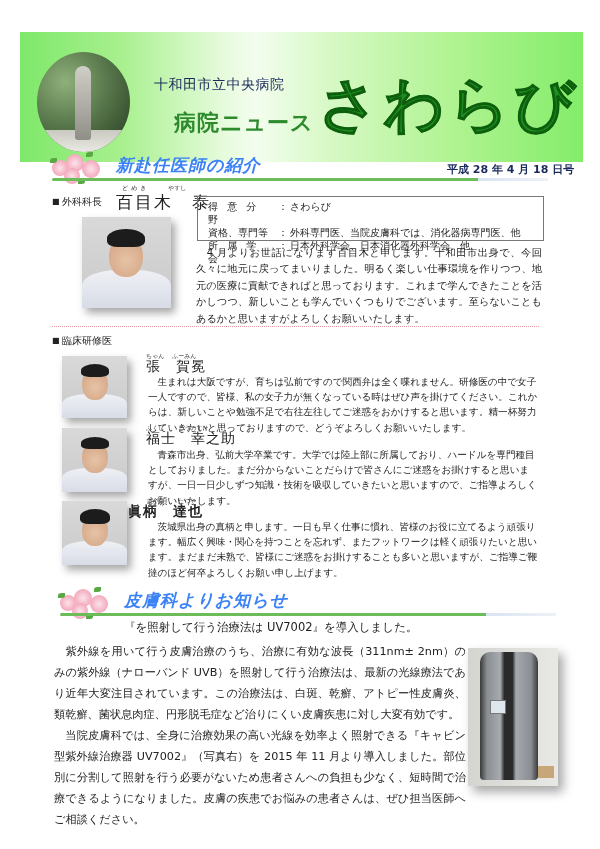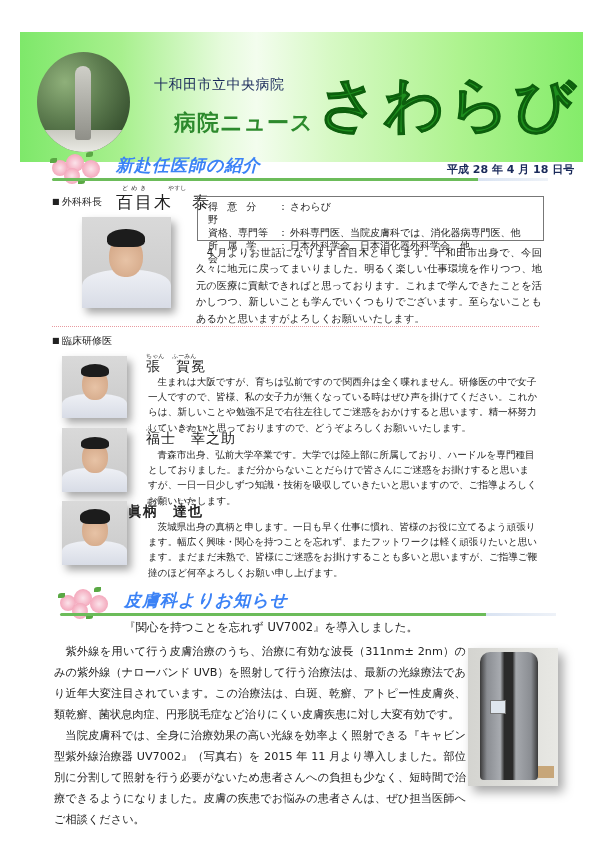--- a/index.html
+++ b/index.html
@@ -223,21 +223,21 @@
     <div class="petal" style="left:34px;top:8px;width:18px;height:18px;"></div>
     <div class="leaf" style="left:2px;top:6px;"></div>
     <div class="leaf" style="left:38px;top:0px;"></div>
     <div class="leaf" style="left:30px;top:27px;"></div>
   </div>
   <div class="section-title">皮膚科よりお知らせ</div>
   <div class="section-rule"></div>
   <div class="section-rule-fade"></div>
 </div>
 
-<div class="derm-subtitle">『関心を持つことを忘れず UV7002』を導入しました。</div>
+<div class="derm-subtitle">『を照射して行う治療法は UV7002』を導入しました。</div>
 
 <div class="derm-text">
   <p>　紫外線を用いて行う皮膚治療のうち、治療に有効な波長（311nm± 2nm）のみの紫外線（ナローバンド UVB）を照射して行う治療法は、最新の光線療法であり近年大変注目されています。この治療法は、白斑、乾癬、アトピー性皮膚炎、類乾癬、菌状息肉症、円形脱毛症など治りにくい皮膚疾患に対し大変有効です。</p>
   <p>　当院皮膚科では、全身に治療効果の高い光線を効率よく照射できる『キャビン型紫外線治療器 UV7002』（写真右）を 2015 年 11 月より導入しました。部位別に分割して照射を行う必要がないため患者さんへの負担も少なく、短時間で治療できるようになりました。皮膚の疾患でお悩みの患者さんは、ぜひ担当医師へご相談ください。</p>
 </div>
 
 <div class="machine-photo">
   <div class="machine-body"></div>
   <div class="machine-screen"></div>
   <div class="machine-step"></div>

